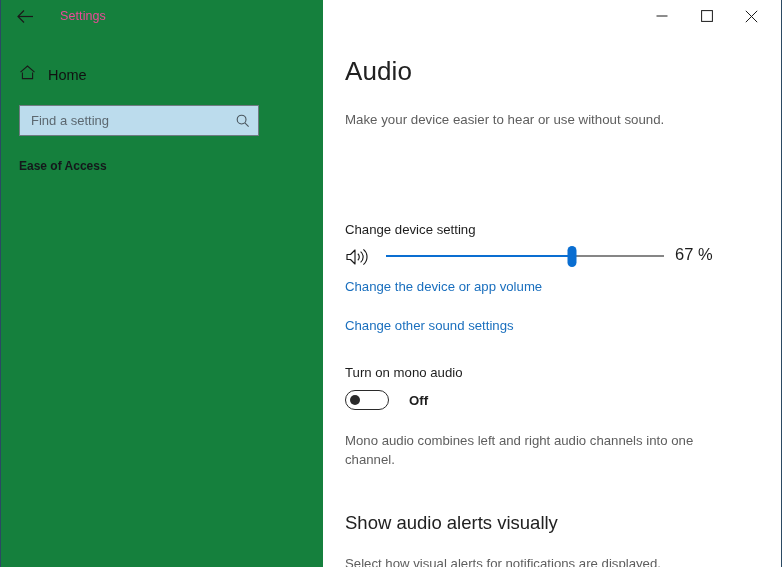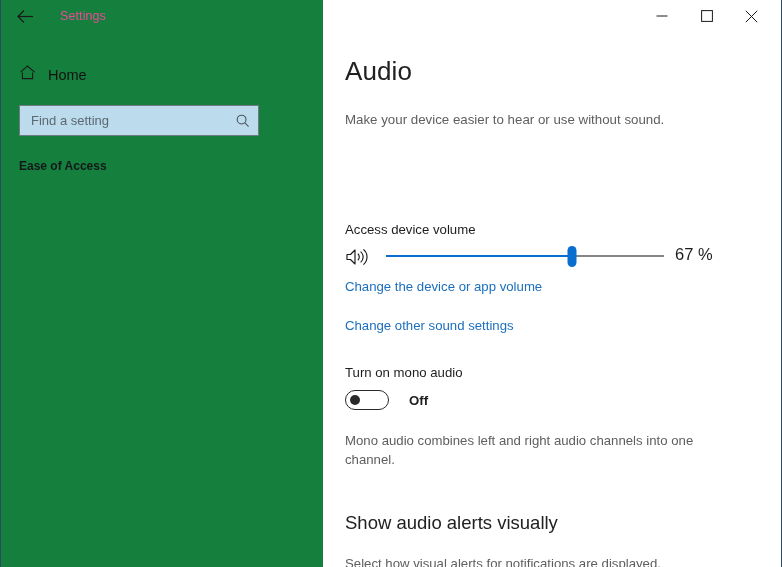--- a/index.html
+++ b/index.html
@@ -392,21 +392,21 @@
       </div>
     </div>
   </div>
 
   <div id="main">
 
     <div class="page-title">Audio</div>
     <div class="page-sub">Make your device easier to hear or use without sound.</div>
 
 
-    <div class="field-label" id="lbl-volume">Access device volume</div>
+    <div class="field-label" id="lbl-volume">Change device setting</div>
 
     <div class="slider-row">
       <span class="speaker-icon">
         <svg width="26" height="20" viewBox="0 0 26 20">
           <path d="M2 7.5 L5.5 7.5 L10 3 L10 17 L5.5 12.5 L2 12.5 Z" fill="none" stroke="#1a1a1a" stroke-width="1.15" stroke-linejoin="round"></path>
           <path d="M12.8 6.8 A4.2 4.2 0 0 1 12.8 13.2" fill="none" stroke="#1a1a1a" stroke-width="1.15"></path>
           <path d="M15.6 4.6 A7 7 0 0 1 15.6 15.4" fill="none" stroke="#1a1a1a" stroke-width="1.15"></path>
           <path d="M18.4 2.4 A9.8 9.8 0 0 1 18.4 17.6" fill="none" stroke="#1a1a1a" stroke-width="1.15"></path>
         </svg>
       </span>

